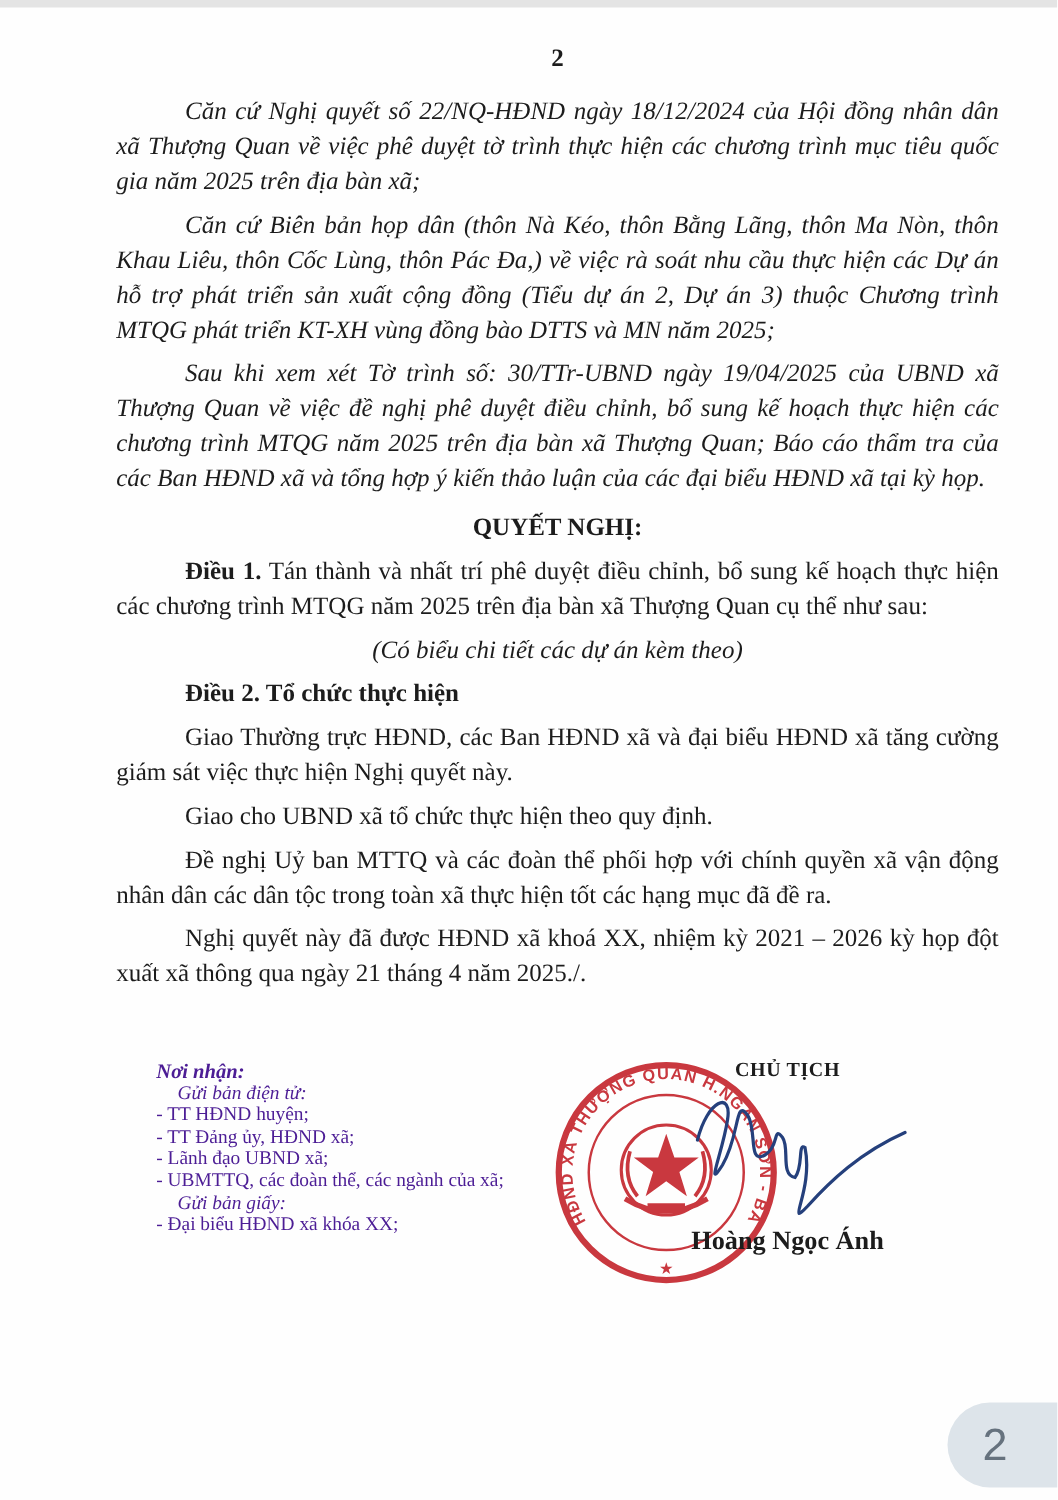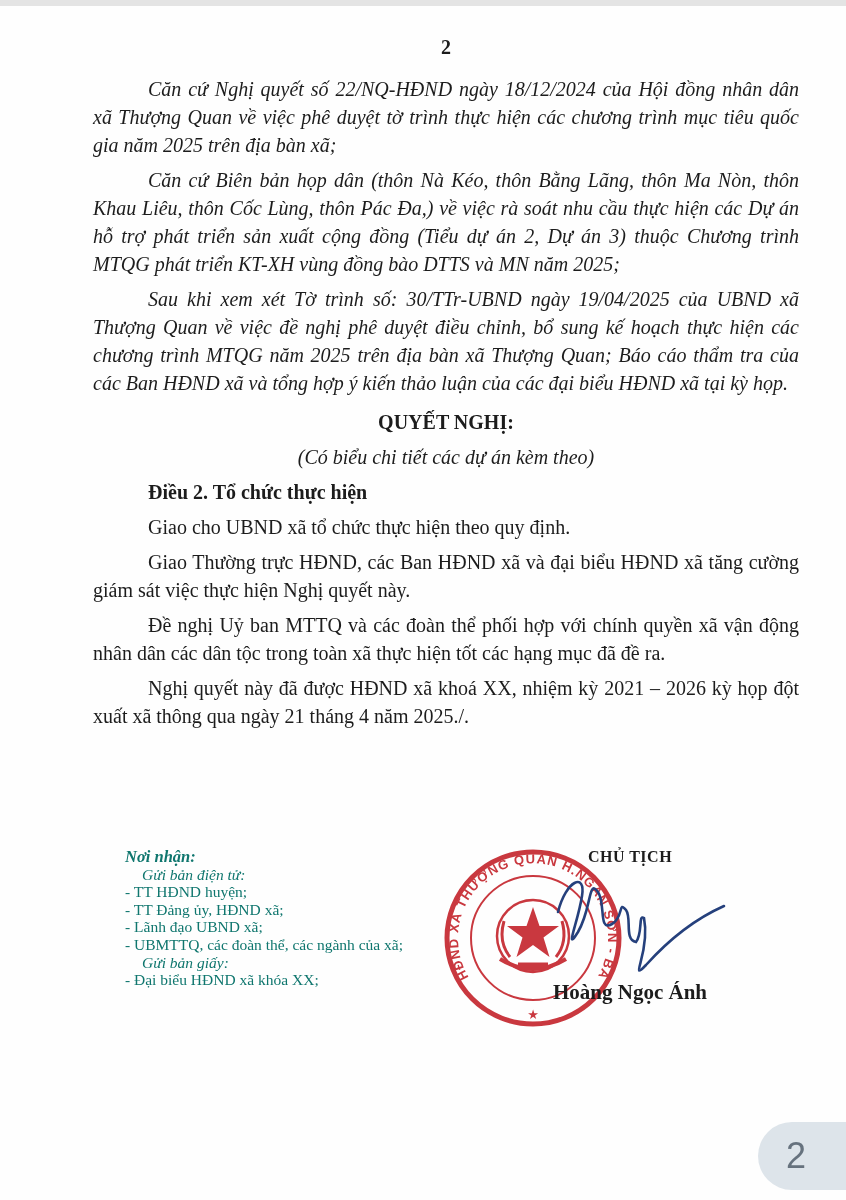--- a/index.html
+++ b/index.html
@@ -36,21 +36,21 @@
   .center-note {
     text-align:center !important; text-indent:0 !important;
     font-style:italic;
   }
   .bold { font-weight:bold; }
   .article-heading { font-weight:bold; text-align:center; }
 
   
   .recipients {
     position:absolute; left:125px; top:848px;
-    font-size:15.5px; line-height:17.6px; color:#0f766e;
+    font-size:15.5px; line-height:17.6px; color:#4c1d95;
   }
   .recipients .head { font-weight:bold; font-style:italic; font-size:16.5px; }
   .recipients .sub  { font-style:italic;margin-left:17px; }
 
   .sig-title {
     position:absolute; left:530px; top:848px; width:200px;
     text-align:center; font-weight:bold; font-size:16px; letter-spacing:0.5px;
   }
   .sig-name {
     position:absolute; left:518px; top:980px; width:224px;
@@ -83,27 +83,28 @@
 
   <div class="content">
     <div class="page-num">2</div>
 
     <p class="recital">Căn cứ Nghị quyết số 22/NQ-HĐND ngày 18/12/2024 của Hội đồng nhân dân xã Thượng Quan về việc phê duyệt tờ trình thực hiện các chương trình mục tiêu quốc gia năm 2025 trên địa bàn xã;</p>
     <p class="recital">Căn cứ Biên bản họp dân (thôn Nà Kéo, thôn Bằng Lãng, thôn Ma Nòn, thôn Khau Liêu, thôn Cốc Lùng, thôn Pác Đa,) về việc rà soát nhu cầu thực hiện các Dự án hỗ trợ phát triển sản xuất cộng đồng (Tiểu dự án 2, Dự án 3) thuộc Chương trình MTQG phát triển KT-XH vùng đồng bào DTTS và MN năm 2025;</p>
     <p class="recital">Sau khi xem xét Tờ trình số: 30/TTr-UBND ngày 19/04/2025 của UBND xã Thượng Quan về việc đề nghị phê duyệt điều chỉnh, bổ sung kế hoạch thực hiện các chương trình MTQG năm 2025 trên địa bàn xã Thượng Quan; Báo cáo thẩm tra của các Ban HĐND xã và tổng hợp ý kiến thảo luận của các đại biểu HĐND xã tại kỳ họp.</p>
 
     <p class="heading">QUYẾT NGHỊ:</p>
 
+    <p><span class="bold">Điều 1.</span><span> Tán thành và nhất trí phê duyệt điều chỉnh, bổ sung kế hoạch thực hiện các chương trình MTQG năm 2025 trên địa bàn xã Thượng Quan cụ thể như sau:</span></p>
 
     <p class="center-note">(Có biểu chi tiết các dự án kèm theo)</p>
 
     <p class="article-heading">Điều 2. Tổ chức thực hiện</p>
 
+    <p>Giao Thường trực HĐND, các Ban HĐND xã và đại biểu HĐND xã tăng cường giám sát việc thực hiện Nghị quyết này.</p>
     <p>Giao cho UBND xã tổ chức thực hiện theo quy định.</p>
-    <p>Giao Thường trực HĐND, các Ban HĐND xã và đại biểu HĐND xã tăng cường giám sát việc thực hiện Nghị quyết này.</p>
     <p>Đề nghị Uỷ ban MTTQ và các đoàn thể phối hợp với chính quyền xã vận động nhân dân các dân tộc trong toàn xã thực hiện tốt các hạng mục đã đề ra.</p>
     <p>Nghị quyết này đã được HĐND xã khoá XX, nhiệm kỳ 2021 – 2026  kỳ họp đột xuất xã thông qua ngày 21 tháng 4 năm 2025./.</p>
   </div>
 
   <div class="recipients">
     <div class="head">Nơi nhận:</div>
     <div class="sub">Gửi bản điện tử:</div>
     <div>- TT HĐND huyện;</div>
     <div>- TT Đảng ủy, HĐND xã;</div>
     <div>- Lãnh đạo UBND xã;</div>

